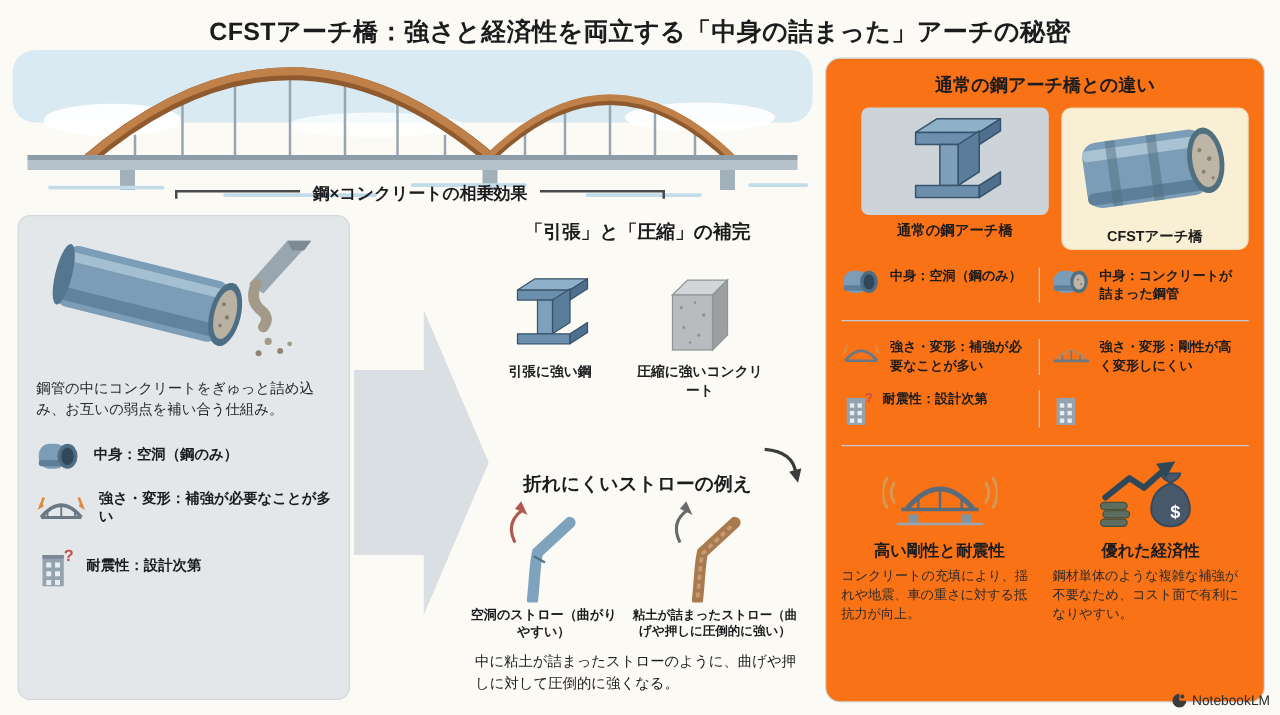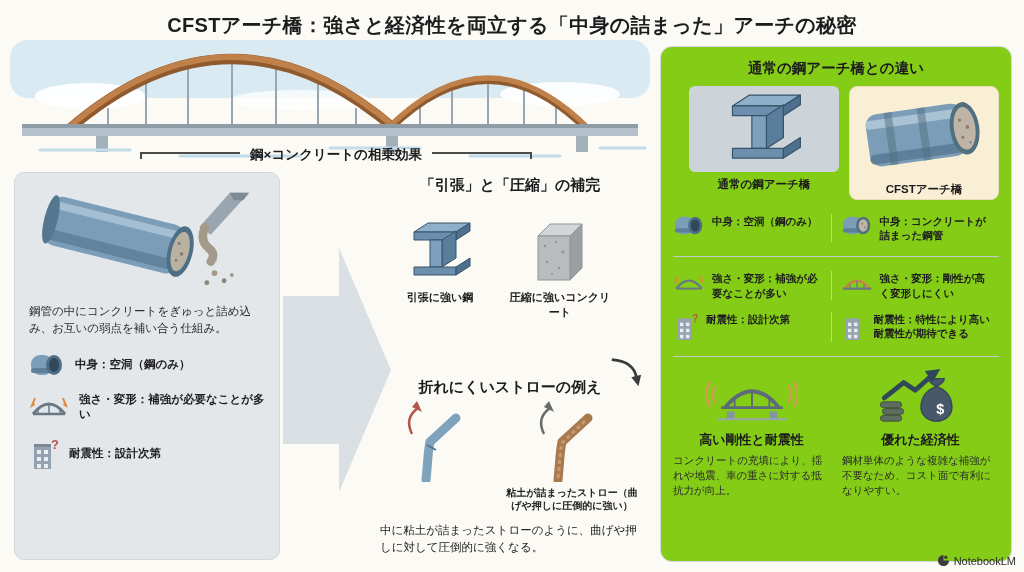--- a/index.html
+++ b/index.html
@@ -37,21 +37,21 @@
   .comp-desc   { left:380px; top:326px; width:264px; font-size:11.5px; line-height:1.5; overflow-wrap:anywhere; }
   .straw-heading { left:378px; top:378px; width:264px; text-align:center; font-size:15px; font-weight:800; }
   .curved-arrow { left:608px; top:356px; }
   .straw-hollow { left:398px; top:398px; }
   .straw-filled { left:530px; top:398px; }
   .hollow-label { left:372px; top:486px; width:126px; text-align:center; font-size:10.5px; font-weight:600; line-height:1.3; }
   .filled-label { left:502px; top:486px; width:140px; text-align:center; font-size:10px; font-weight:600; line-height:1.3; }
   .straw-desc  { left:380px; top:522px; width:264px; font-size:11.5px; line-height:1.5; overflow-wrap:anywhere; }
 
   .right-panel { position:absolute; left:660px; top:46px; width:352px; height:516px;
-                 background:#84cc16; border:1px solid #d2d8dc; border-radius:12px; padding:12px; }
+                 background:#f97316; border:1px solid #d2d8dc; border-radius:12px; padding:12px; }
   .rp-heading { text-align:center; font-size:14.5px; font-weight:800; margin-bottom:8px; }
   .rp-cols { display:flex; gap:10px;padding-left:16px; }
   .rp-col { width:50%; }
   .rp-imgbox { height:86px; border-radius:6px; display:flex; align-items:center; justify-content:center; }
   .rp-imgbox.normal { background:#ccd4d9; }
   .cfst-box { background:#f8efd4; border:1px solid #e9ddb9; border-radius:8px; padding:4px 4px 2px; }
   .rp-caption { text-align:center; font-size:11.5px; font-weight:800; margin-top:5px; }
   .rp-rows { margin-top:8px; }
   .rp-sep { height:1px; background:#c3cad0; margin:8px 0; }
   .rp-row { display:flex; padding:6px 0; }
@@ -231,20 +231,21 @@
     <polygon points="24,14 14,9 19,3" fill="#b0584f"></polygon>
   </svg>
 
   <svg class="abs straw-filled" viewBox="0 0 72 84" width="72" height="84">
     <path d="M28,82 C30,62 30,52 32,44 L58,20" fill="none" stroke="#a97a4e" stroke-width="9" stroke-linecap="round"></path>
     <path d="M28,80 C30,62 30,53 32,45 L56,22" fill="none" stroke="#c79b71" stroke-width="3" stroke-dasharray="4 3"></path>
     <path d="M14,36 Q6,20 20,10" fill="none" stroke="#6a6a6a" stroke-width="2.5"></path>
     <polygon points="24,14 14,9 19,3" fill="#6a6a6a"></polygon>
   </svg>
 
+  <div class="abs hollow-label">空洞のストロー（曲がりやすい）</div>
   <div class="abs filled-label">粘土が詰まったストロー（曲げや押しに圧倒的に強い）</div>
   <p class="abs straw-desc">中に粘土が詰まったストローのように、曲げや押しに対して圧倒的に強くなる。</p>
 
   <section class="right-panel">
     <div class="rp-heading">通常の鋼アーチ橋との違い</div>
 
     <div class="rp-cols">
       <div class="rp-col">
         <div class="rp-imgbox normal">
           <svg viewBox="0 0 72 66" width="88" height="80">
@@ -357,21 +358,20 @@
             <rect x="5" y="7" width="17" height="25" fill="#95a3b0"></rect>
             <g fill="#e8edf1">
               <rect x="8" y="12" width="4" height="4"></rect>
                 <rect x="15" y="12" width="4" height="4"></rect>
               <rect x="8" y="19" width="4" height="4"></rect>
                 <rect x="15" y="19" width="4" height="4"></rect>
               <rect x="8" y="26" width="4" height="4"></rect>
                 <rect x="15" y="26" width="4" height="4"></rect>
             </g>
           </svg>
-          <span>耐震性：特性により高い耐震性が期待できる</span>
         </div>
       </div>
 
       <div class="rp-sep"></div>
     </div>
 
     <div class="benefits">
       <div class="benefit">
         <svg viewBox="0 0 92 58" width="92" height="56">
           <path d="M18,40 Q46,6 74,40" fill="none" stroke="#5c6b79" stroke-width="4"></path>

